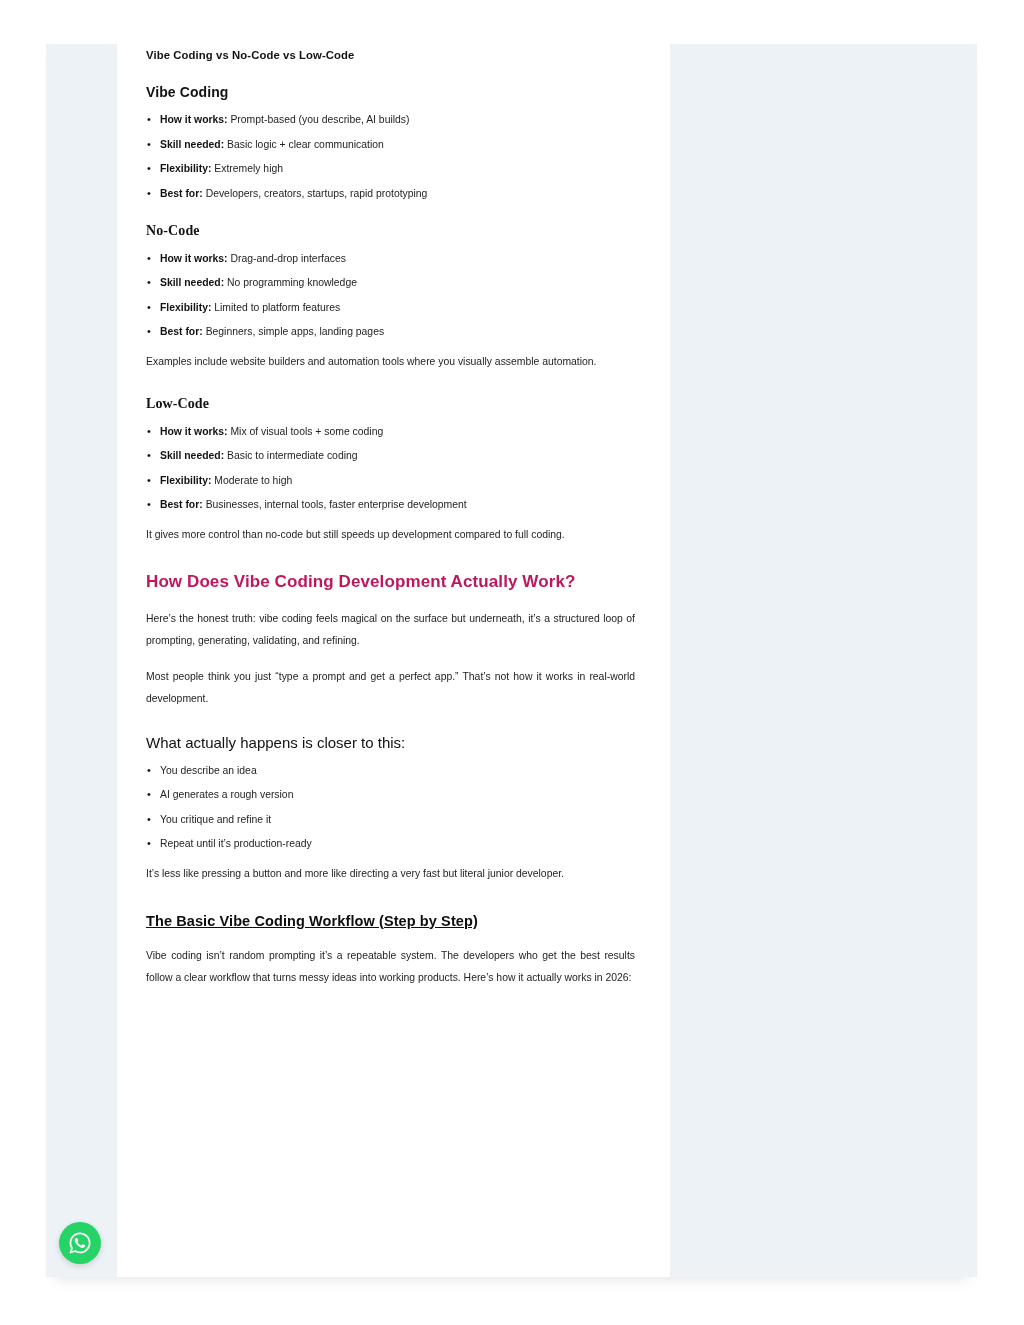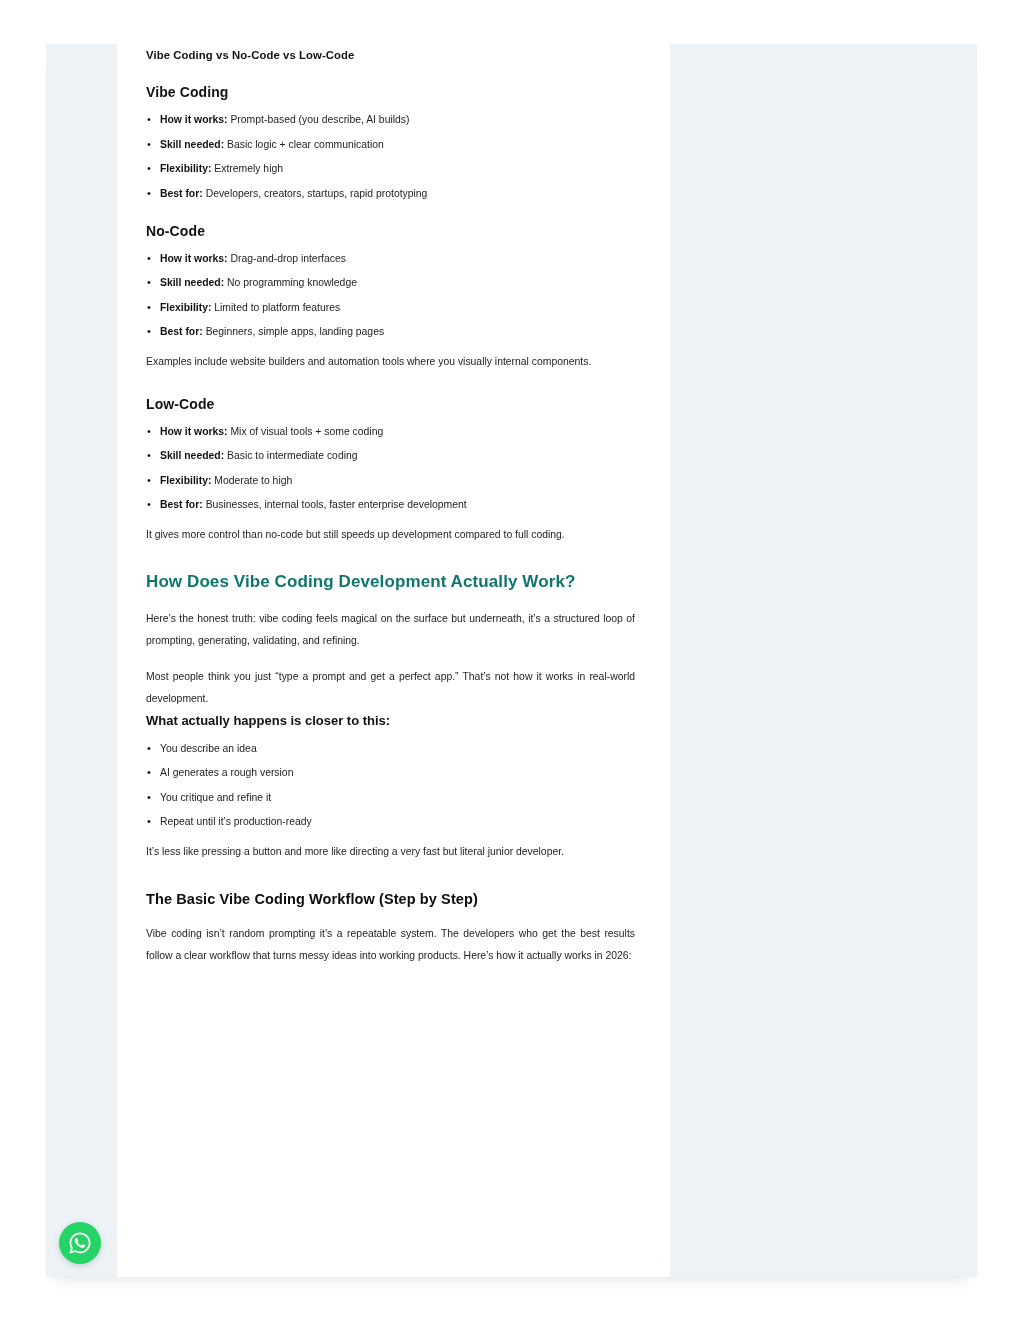--- a/index.html
+++ b/index.html
@@ -44,32 +44,32 @@
     font-size: 11px; color: #121212;
   }
   ul.blist li b { color: #121212; }
   .para {
     font-size: 10.4px; line-height: 22px; color: #232323;
     text-align: justify; margin-top: 14px;
   }
   .para.after-list { margin-top: 8px; }
   .para.tight { margin-top: 2px; }
   .h2 {
-    font-size: 17px; font-weight: bold; color: #0f766e;
+    font-size: 17px; font-weight: bold; color: #be185d;
     line-height: 24px; margin-top: 24px; letter-spacing: 0.1px;
   }
   .h3 {
     font-size: 14.5px; font-weight: bold; color: #0e0e0e;
-    line-height: 20px; margin-top: 26px; letter-spacing: 0.1px;
+    line-height: 20px; margin-top: 26px; letter-spacing: 0.1px; text-decoration: underline;
   }
   .bold-line {
-    font-size: 13px; font-weight: bold; color: #121212;
-    line-height: 14px; margin-top: 4px;
+    font-size: 15px; font-weight: normal; color: #121212;
+    line-height: 14px; margin-top: 26px;
   }
-  .sec-h.after-para { margin-top: 24px; }
+  .sec-h.after-para { margin-top: 24px; font-family: Liberation Serif, serif; }
   .wa {
     position: absolute;
     left: 59px; top: 1222px;
     width: 42px; height: 42px;
     border-radius: 50%;
     background: #25d366;
     border: none;
     display: flex; align-items: center; justify-content: center;
     cursor: pointer;
     box-shadow: 0 2px 6px rgba(0,0,0,0.15);
@@ -95,21 +95,21 @@
     </section>
 
     <section>
       <h5 class="sec-h after-para">No-Code</h5>
       <ul class="blist">
         <li><b>How it works:</b> <span>Drag-and-drop interfaces</span></li>
         <li><b>Skill needed:</b> <span>No programming knowledge</span></li>
         <li><b>Flexibility:</b> <span>Limited to platform features</span></li>
         <li><b>Best for:</b> <span>Beginners, simple apps, landing pages</span></li>
       </ul>
-      <p class="para after-list">Examples include website builders and automation tools where you visually internal components.</p>
+      <p class="para after-list">Examples include website builders and automation tools where you visually assemble automation.</p>
     </section>
 
     <section>
       <h5 class="sec-h after-para">Low-Code</h5>
       <ul class="blist">
         <li><b>How it works:</b> <span>Mix of visual tools + some coding</span></li>
         <li><b>Skill needed:</b> <span>Basic to intermediate coding</span></li>
         <li><b>Flexibility:</b> <span>Moderate to high</span></li>
         <li><b>Best for:</b> <span>Businesses, internal tools, faster enterprise development</span></li>
       </ul>

